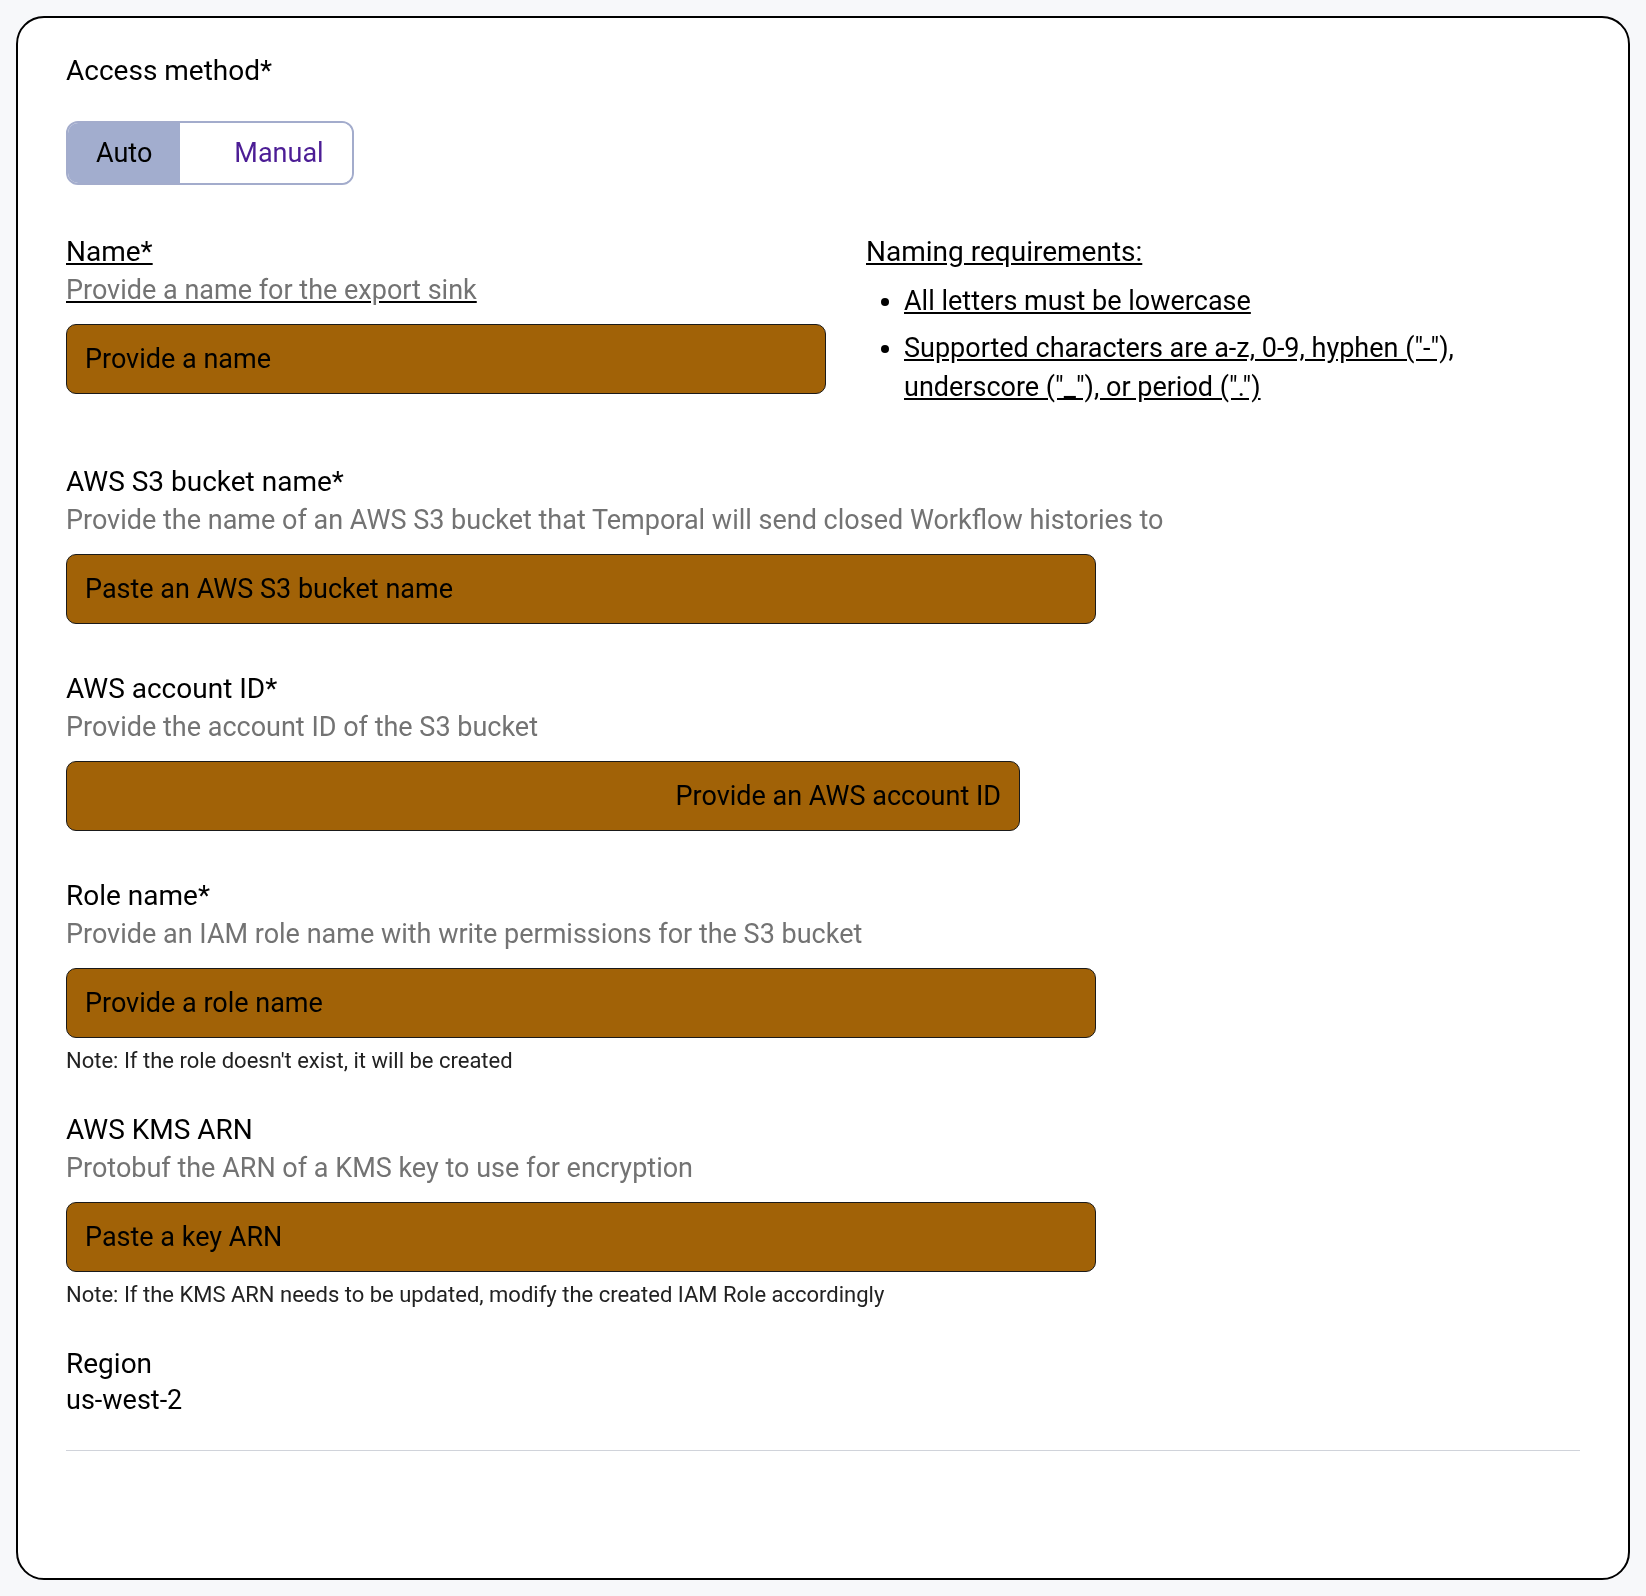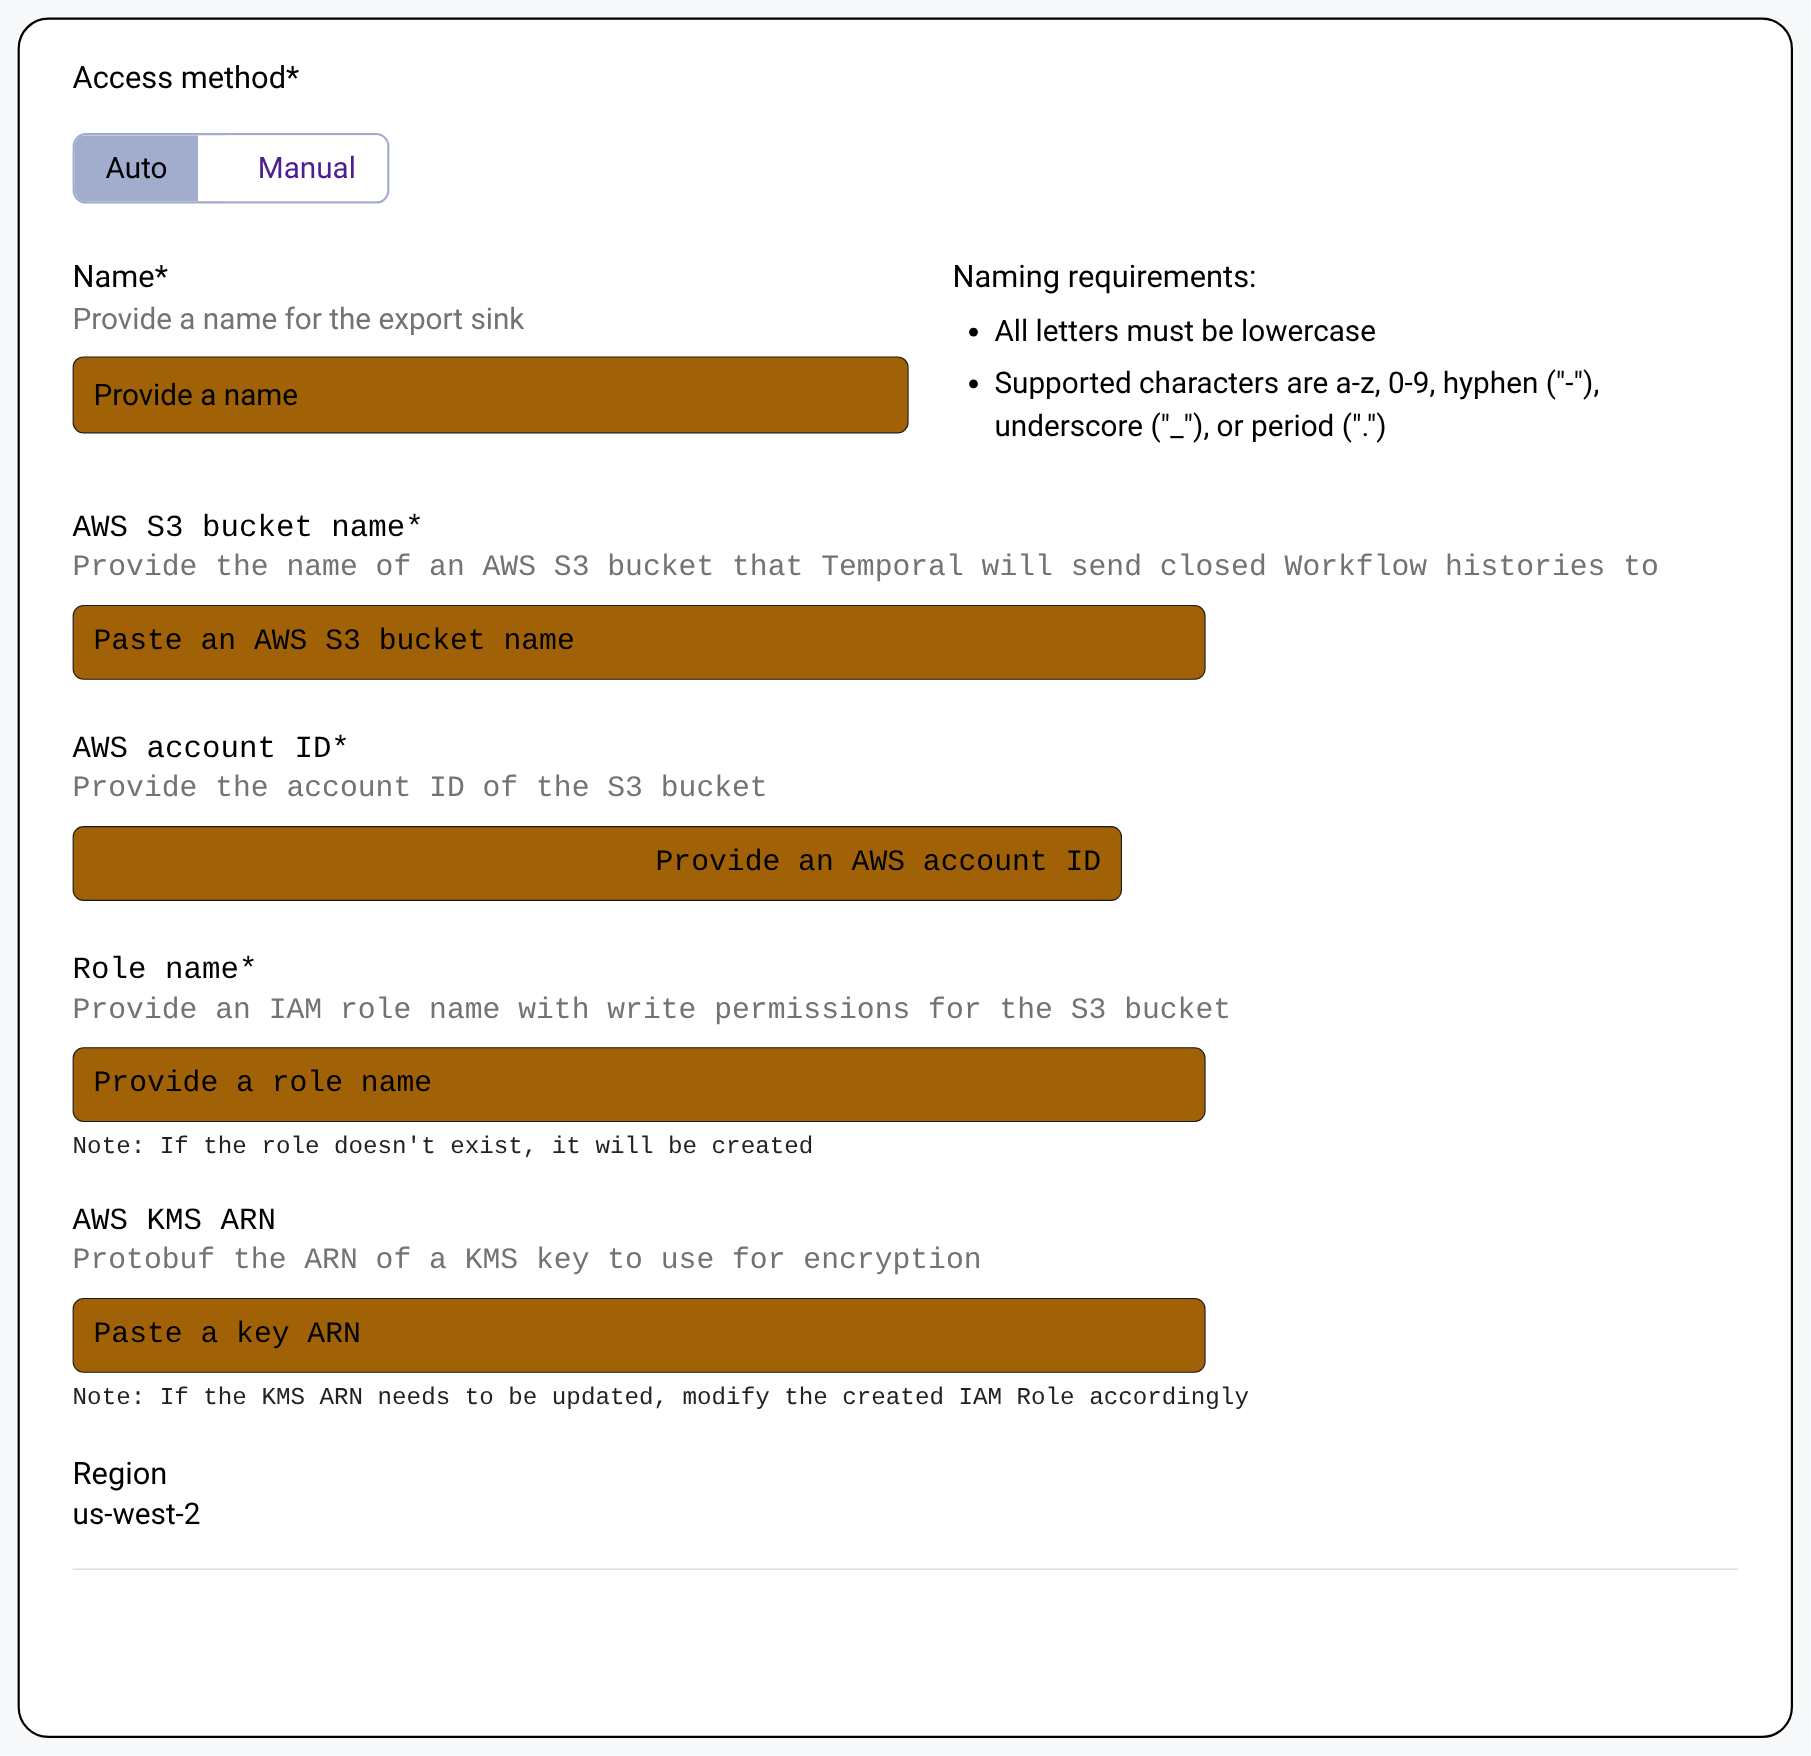--- a/index.html
+++ b/index.html
@@ -59,20 +59,21 @@
       font-family: inherit;
     }
     .toggle-btn.active {
       background: #a2adce;
       color: #000;
     }
     .two-col {
       display: flex;
       gap: 40px;
       margin-bottom: 50px;
+      text-decoration: underline;
     }
     .col-left {
       flex: 0 0 760px;
     }
     .col-right {
       flex: 1;
       padding-top: 0;
     }
     .text-input {
       width: 760px;
@@ -96,21 +97,20 @@
       list-style: disc;
       padding-left: 38px;
     }
     .req-list li {
       font-size: 27px;
       line-height: 1.45;
       margin-bottom: 8px;
     }
     .form-group {
       margin-bottom: 48px;
-      font-family: Liberation Mono, monospace;
     }
     .form-group.tight {
       margin-bottom: 40px;
     }
     .static-row {
       margin-bottom: 34px;
     }
     .static-label {
       font-size: 28px;
       margin-bottom: 4px;

